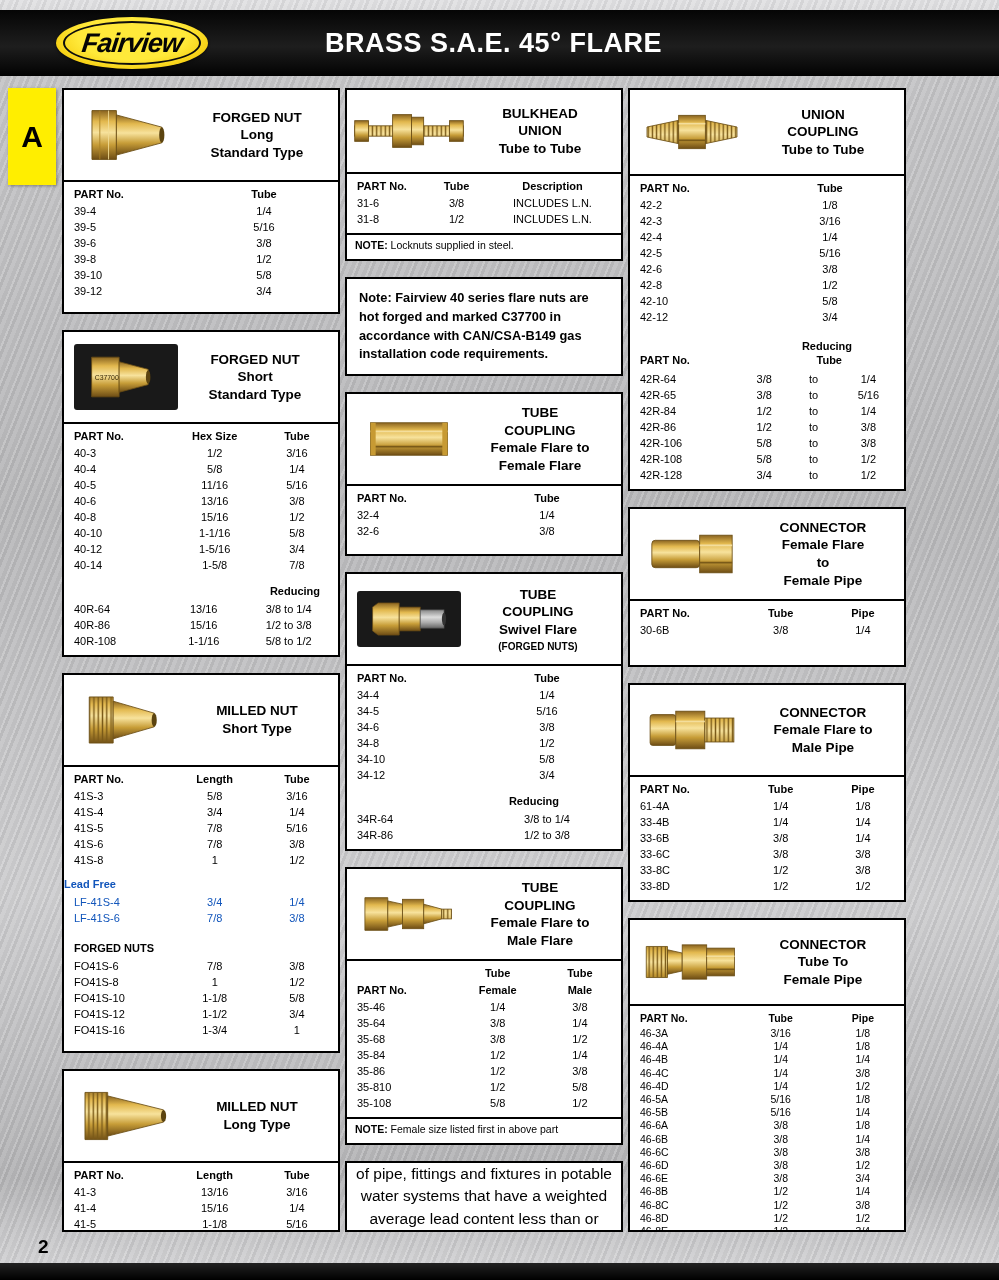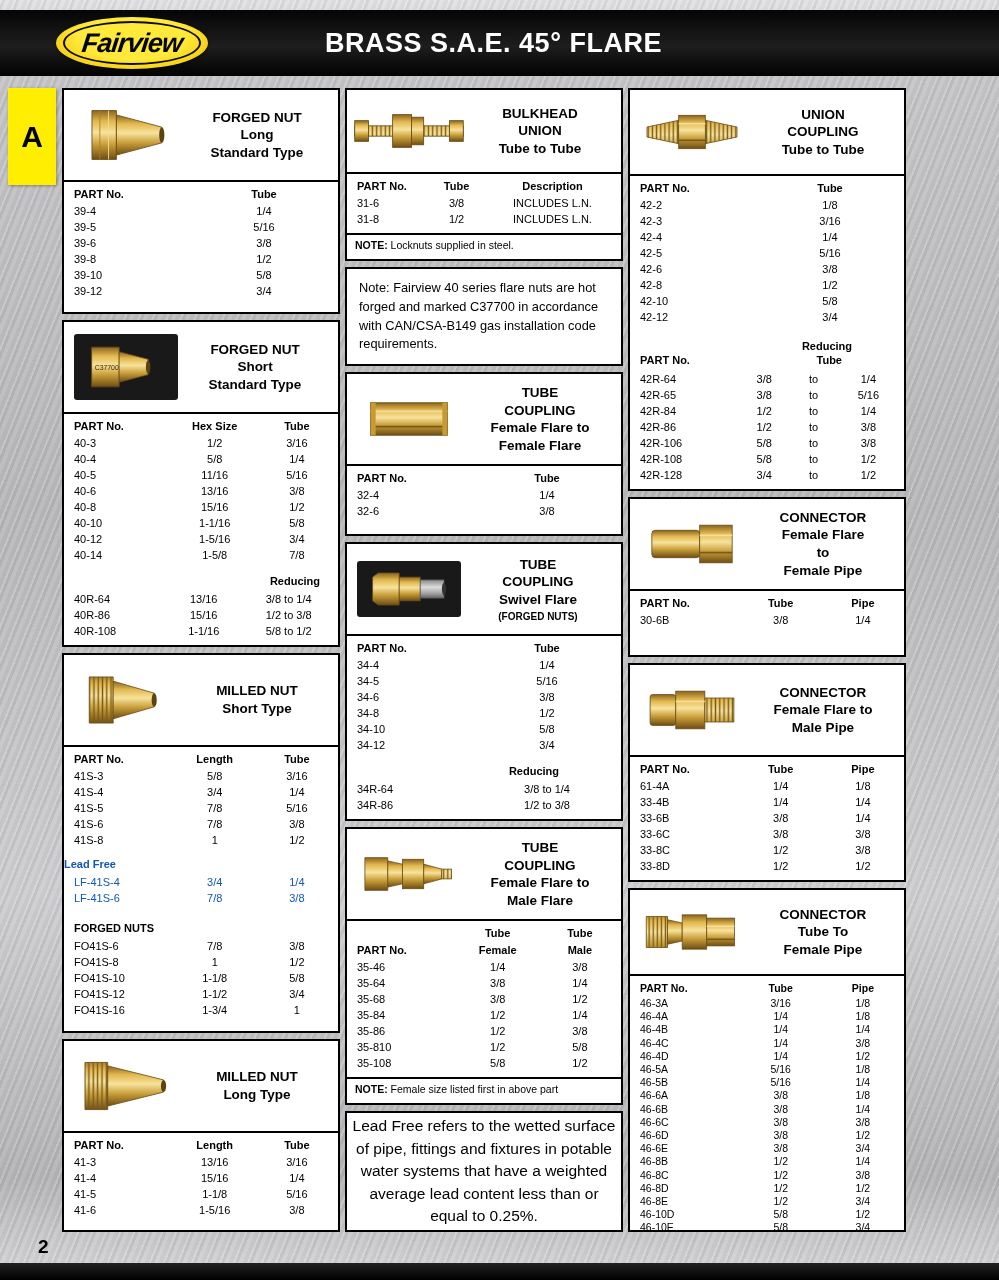--- a/index.html
+++ b/index.html
@@ -13,21 +13,21 @@
   }
   .topbar{position:absolute;top:10px;left:0;right:0;height:66px;background:linear-gradient(#050505,#1e1e1e 55%,#020202);display:flex;align-items:center}
   .logo{width:152px;height:52px;margin-left:56px;border-radius:50%;position:relative;z-index:2;
     background:radial-gradient(ellipse at 50% 38%, #ffe93a 50%, #f3c503 85%, #d8a900);
     display:flex;align-items:center;justify-content:center;box-shadow:0 1px 3px rgba(0,0,0,.6)}
   .logo::after{content:"";position:absolute;inset:4px 7px;border:2px solid #0d0d0d;border-radius:50%}
   .logo-text{font-weight:bold;font-style:italic;font-size:27px;color:#050505;transform:skewX(-7deg);letter-spacing:-1px}
   .title{position:absolute;left:0;right:12px;text-align:center;line-height:66px;color:#fff;font-size:27px;font-weight:bold;letter-spacing:.5px}
   .tab{position:absolute;left:8px;top:88px;width:48px;height:97px;background:#ffee00;display:flex;align-items:center;justify-content:center;
     font-size:30px;font-weight:bold;box-shadow:1px 1px 3px rgba(0,0,0,.35)}
-  .col{position:absolute;top:88px;width:278px;height:1144px;display:flex;flex-direction:column;gap:6px}
+  .col{position:absolute;top:88px;width:278px;height:1144px;display:flex;flex-direction:column;gap:16px}
   .col1{left:62px}.col2{left:345px}.col3{left:628px}
   .sec{background:#fff;border:2px solid #000;display:flex;flex-direction:column;overflow:hidden}
   .grow{flex:1}
   .head{display:flex;align-items:center;border-bottom:2px solid #000;padding:7px 6px;min-height:92px}
   .img{width:112px;min-width:112px;display:flex;justify-content:center;align-items:center}
   .img.dark{background:#191919;border-radius:3px;padding:5px 10px;width:104px;min-width:104px;margin-left:4px}
   .ttl{flex:1;font-weight:bold;font-size:13.5px;line-height:1.3;text-align:center;padding:0 2px}
   .sub{font-size:10px;margin-top:2px;font-weight:bold}
   .sec table{width:100%;border-collapse:collapse;table-layout:fixed;font-size:11px;margin:4px 0 6px}
   .sec th{font-weight:bold;font-size:11px;padding:1px 2px;text-align:center;line-height:15px}
@@ -48,21 +48,21 @@
   .blue td{color:#1155bb}
   .rlabel{font-weight:bold;font-size:11px;text-align:right;padding-right:18px;margin-top:6px}
   .rlabel.mid{padding-right:62px}
   .lf-label{color:#1155bb;font-weight:bold;font-size:11px;padding-right:72px;margin-top:4px}
   .fn-label{font-weight:bold;font-size:11px;padding-left:10px;margin-top:10px}
   .note{border-top:2px solid #000;margin-top:auto;padding:4px 8px 6px;font-size:10.5px;line-height:1.3}
   .note b{font-weight:bold}
   .r42-head{font-size:11px;font-weight:bold;margin-top:8px;line-height:14px}
   .r42-line1{text-align:right;padding-right:52px}
   .r42-line2{display:flex;justify-content:space-between;padding:0 62px 0 10px}
-  .notebox{padding:10px 12px;font-weight:normal;font-size:12.8px;line-height:1.48;}
+  .notebox{padding:10px 12px;font-weight:bold;font-size:12.8px;line-height:1.48;}
   .leadfree{padding:14px 4px;font-size:15.5px;line-height:1.45;text-align:center;justify-content:center}
   .pageno{position:absolute;left:38px;bottom:22px;font-weight:bold;font-size:19px}
   .botbar{position:absolute;left:0;right:0;bottom:0;height:17px;background:linear-gradient(#222,#000)}
   svg.fit{display:block}
 </style>
 </head>
 <body>
 
 <svg width="0" height="0" style="position:absolute" aria-hidden="true">
   <defs>

